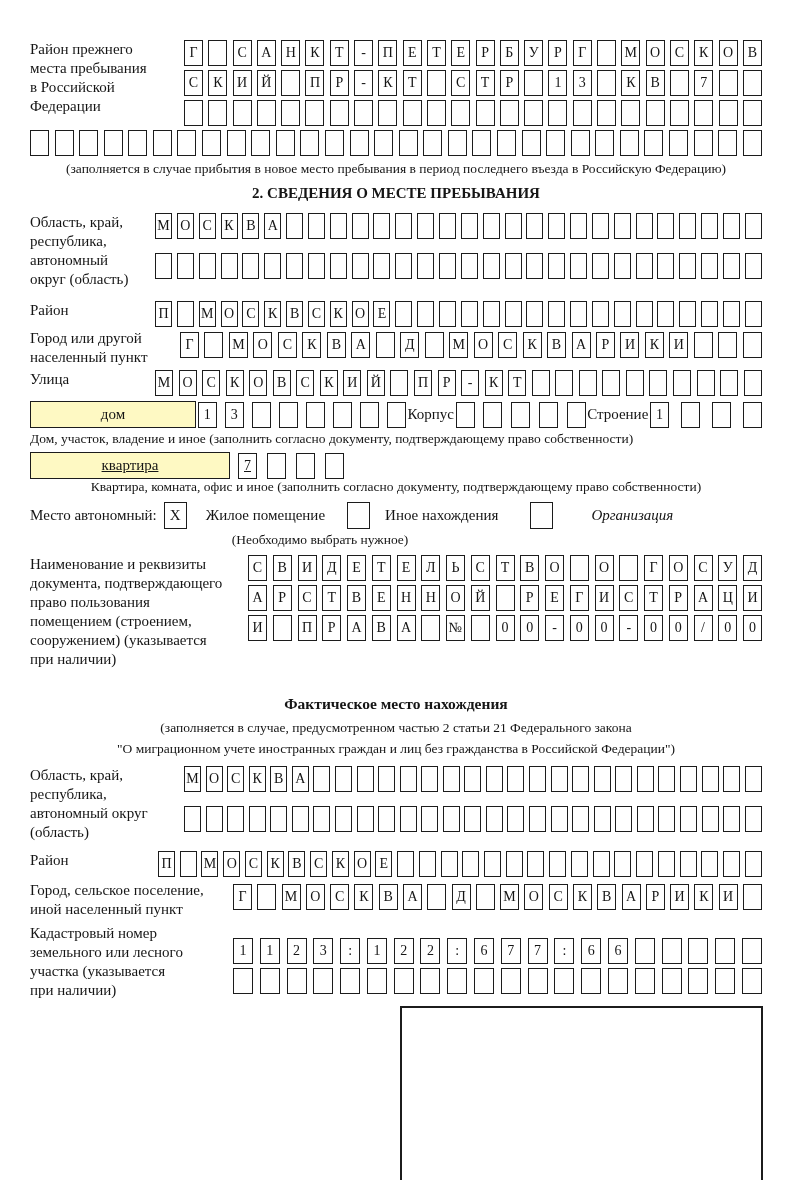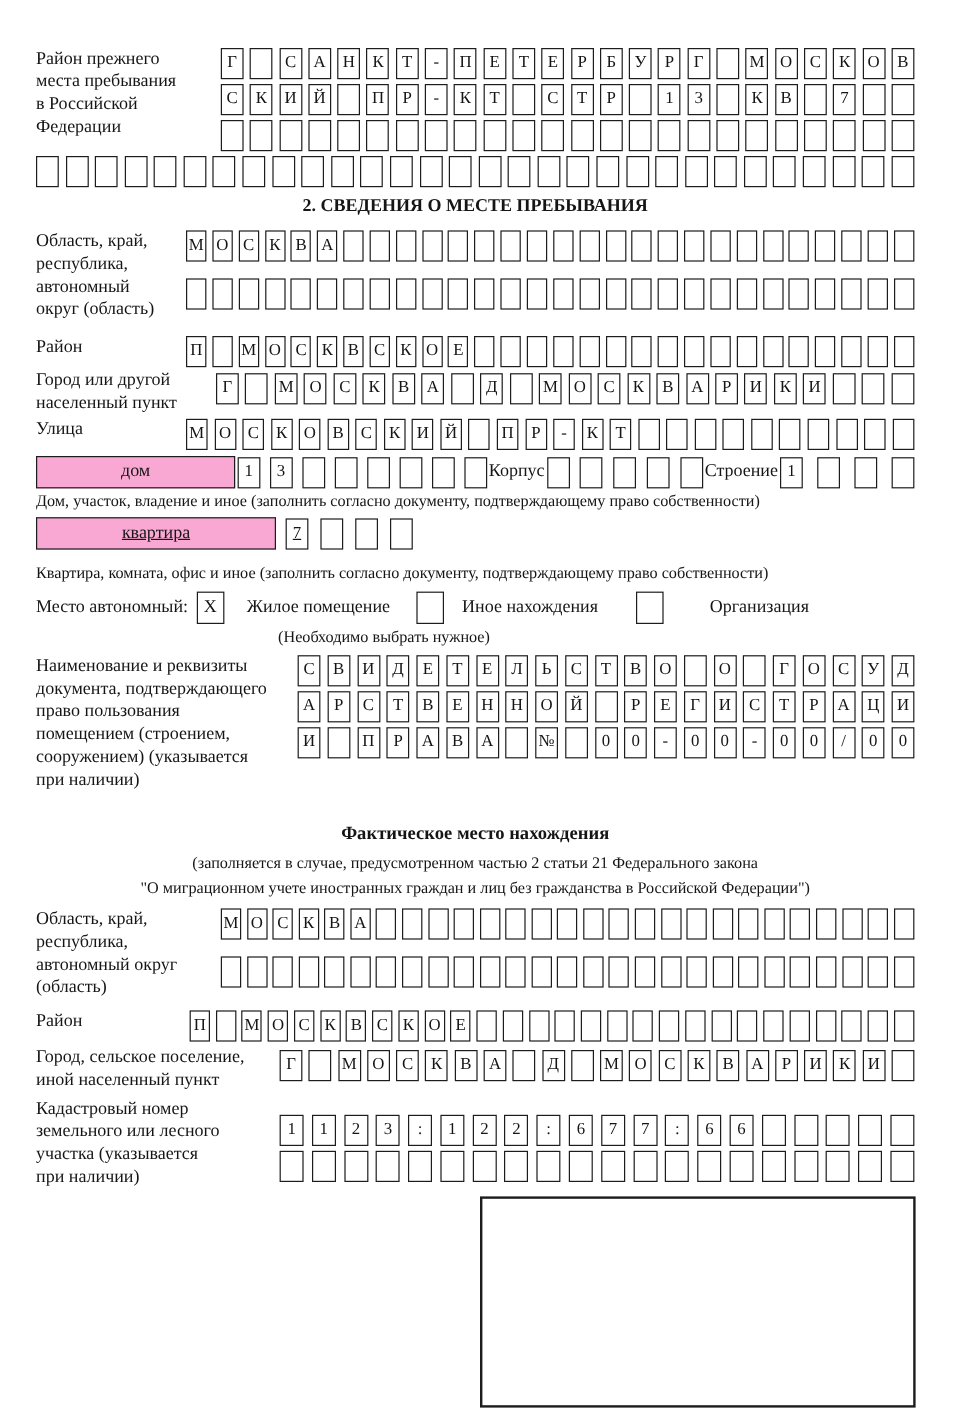--- a/index.html
+++ b/index.html
@@ -45,21 +45,21 @@
   
   .w154{ flex:0 0 154px; }
   .w125{ flex:0 0 125px; }
   .w150{ flex:0 0 150px; }
   .w218{ flex:0 0 218px; }
   .w128{ flex:0 0 128px; }
   .w203{ flex:0 0 203px; }
   .widebox{
     box-sizing:border-box; border:1.6px solid #1c1c1c; height:27px;
     display:flex; align-items:center; justify-content:center;
-    font-size:15px; background:#f9a8d4; flex:none;
+    font-size:15px; background:#fef9c3; flex:none;
   }
   .wb-dom{ width:166px; }
   .wb-kv{ width:200px; }
   .inline-lbl{ font-size:15px; line-height:27px; white-space:nowrap; }
   .chk{
     box-sizing:border-box; width:23px; height:27px; border:1.6px solid #1c1c1c;
     display:flex; align-items:center; justify-content:center; font-size:15px; flex:none;
   }
   .mesto-row{ display:flex; align-items:center; font-size:15px; }
   .stamp-wrap{ margin-left:355px; width:400px; }
@@ -186,20 +186,21 @@
       <div class="cell"></div>
       <div class="cell"></div>
       <div class="cell"></div>
       <div class="cell"></div>
       <div class="cell"></div>
       <div class="cell"></div>
       <div class="cell"></div>
       <div class="cell"></div>
       <div class="cell"></div>
     </div>
+  <div class="note center" style="margin-top:5px;">(заполняется в случае прибытия в новое место пребывания в период последнего въезда в Российскую Федерацию)</div>
 
   <div class="center bold" style="margin-top:8px; font-size:15px;">2. СВЕДЕНИЯ О МЕСТЕ ПРЕБЫВАНИЯ</div>
 
   <div class="frow" style="margin-top:11px;">
     <div class="lbl w125">Область, край,
 республика,
 автономный
 округ (область)</div>
     <div class="cellcol gap14">
       <div class="cells c-28">
@@ -394,30 +395,30 @@
 
   <div class="frow" style="margin-top:5px; align-items:center;text-decoration:underline;">
     <div class="widebox wb-kv">квартира</div>
     <div class="cells c-kv4">
         <div class="cell">7</div>
         <div class="cell"></div>
         <div class="cell"></div>
         <div class="cell"></div>
       </div>
   </div>
-  <div class="note" style="margin-top:12px;">Квартира, комната, офис и иное (заполнить согласно документу, подтверждающему право собственности)</div>
+  <div class="note" style="margin-top:0;text-align:center;">Квартира, комната, офис и иное (заполнить согласно документу, подтверждающему право собственности)</div>
 
   <div class="mesto-row" style="margin-top:7px;">
     <span>Место автономный:</span>
     <span class="chk" style="margin-left:7px;">X</span>
     <span style="margin-left:19px;">Жилое помещение</span>
     <span class="chk" style="margin-left:22px;"></span>
     <span style="margin-left:15px;">Иное нахождения</span>
     <span class="chk" style="margin-left:32px;"></span>
-    <span style="margin-left:38px;">Организация</span>
+    <span style="margin-left:38px;font-style:italic;">Организация</span>
   </div>
   <div class="note center" style="width:580px; margin-top:3px;">(Необходимо выбрать нужное)</div>
 
   <div class="frow" style="margin-top:7px;">
     <div class="lbl w218">Наименование и реквизиты
 документа, подтверждающего
 право пользования
 помещением (строением,
 сооружением) (указывается
 при наличии)</div>

